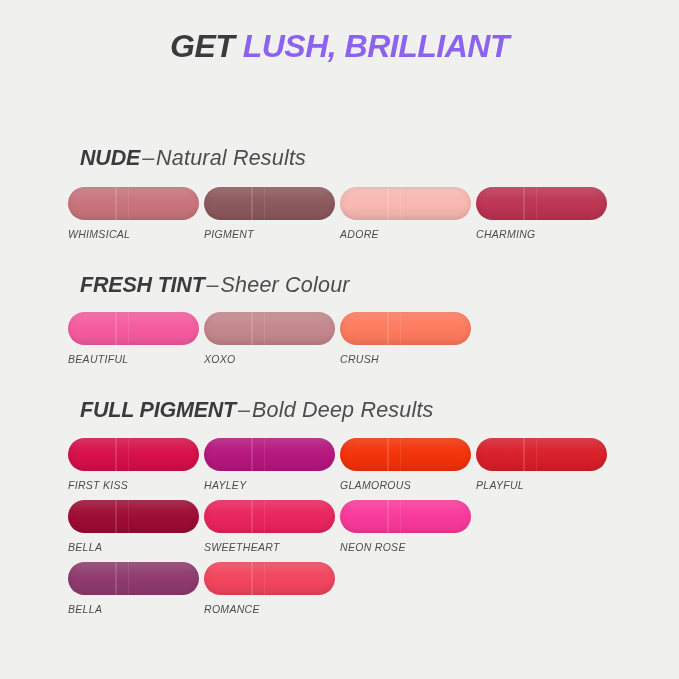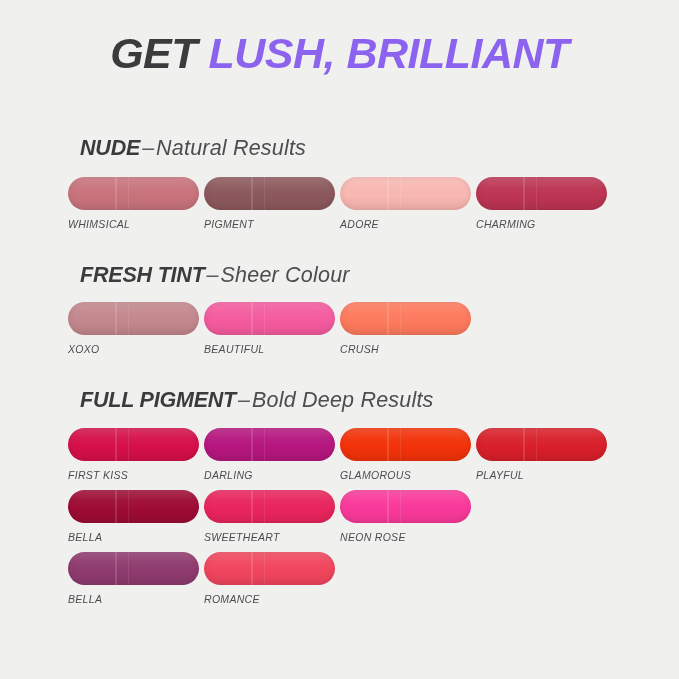--- a/index.html
+++ b/index.html
@@ -23,35 +23,35 @@
     position: relative;
   }
 
   
   .headline {
     text-align: center;
     padding-top: 29px;
     line-height: 1.12;
     font-weight: bold;
     font-style: italic;
-    font-size: 43px;
+    font-size: 32px;
     letter-spacing: -0.5px;
     color: #3b3b3d;
   }
   .headline .line {
     display: block;
     white-space: nowrap;
   }
   .hl-dark { color: #3b3b3d; }
   .hl-accent { color: #8c63ef; }
 
   
   .sections {
     position: absolute;
-    top: 138px;
+    top: 148px;
     left: 0;
     right: 0;
   }
   .section { margin-bottom: 0; }
 
   .section-head {
     padding-left: 80px;
     font-style: italic;
     font-size: 21.5px;
     line-height: 1;
@@ -198,36 +198,36 @@
       </div>
     </div>
 
     <div class="section sec-fresh">
       <div class="section-head">
         <span class="sh-strong">FRESH TINT</span><span class="sh-dash">–</span><span class="sh-sub">Sheer Colour</span>
       </div>
       <div class="swatch-rows">
         <div class="swatch-row">
           <div class="swatch-cell">
+            <div class="swatch" style="background-color: rgb(244, 91, 158);">
+              <div class="sheen"></div>
+              <div class="seam"></div>
+              <div class="seam2"></div>
+              <div class="edge"></div>
+            </div>
+            <div class="swatch-label">BEAUTIFUL</div>
+          </div>
+          <div class="swatch-cell">
             <div class="swatch" style="background-color: rgb(194, 135, 140);">
               <div class="sheen"></div>
               <div class="seam"></div>
               <div class="seam2"></div>
               <div class="edge"></div>
             </div>
             <div class="swatch-label">XOXO</div>
-          </div>
-          <div class="swatch-cell">
-            <div class="swatch" style="background-color: rgb(244, 91, 158);">
-              <div class="sheen"></div>
-              <div class="seam"></div>
-              <div class="seam2"></div>
-              <div class="edge"></div>
-            </div>
-            <div class="swatch-label">BEAUTIFUL</div>
           </div>
           <div class="swatch-cell">
             <div class="swatch" style="background-color: rgb(253, 122, 93);">
               <div class="sheen"></div>
               <div class="seam"></div>
               <div class="seam2"></div>
               <div class="edge"></div>
             </div>
             <div class="swatch-label">CRUSH</div>
           </div>
@@ -251,21 +251,21 @@
             </div>
             <div class="swatch-label">FIRST KISS</div>
           </div>
           <div class="swatch-cell">
             <div class="swatch" style="background-color: rgb(181, 22, 126);">
               <div class="sheen"></div>
               <div class="seam"></div>
               <div class="seam2"></div>
               <div class="edge"></div>
             </div>
-            <div class="swatch-label">DARLING</div>
+            <div class="swatch-label">HAYLEY</div>
           </div>
           <div class="swatch-cell">
             <div class="swatch" style="background-color: rgb(242, 50, 9);">
               <div class="sheen"></div>
               <div class="seam"></div>
               <div class="seam2"></div>
               <div class="edge"></div>
             </div>
             <div class="swatch-label">GLAMOROUS</div>
           </div>

